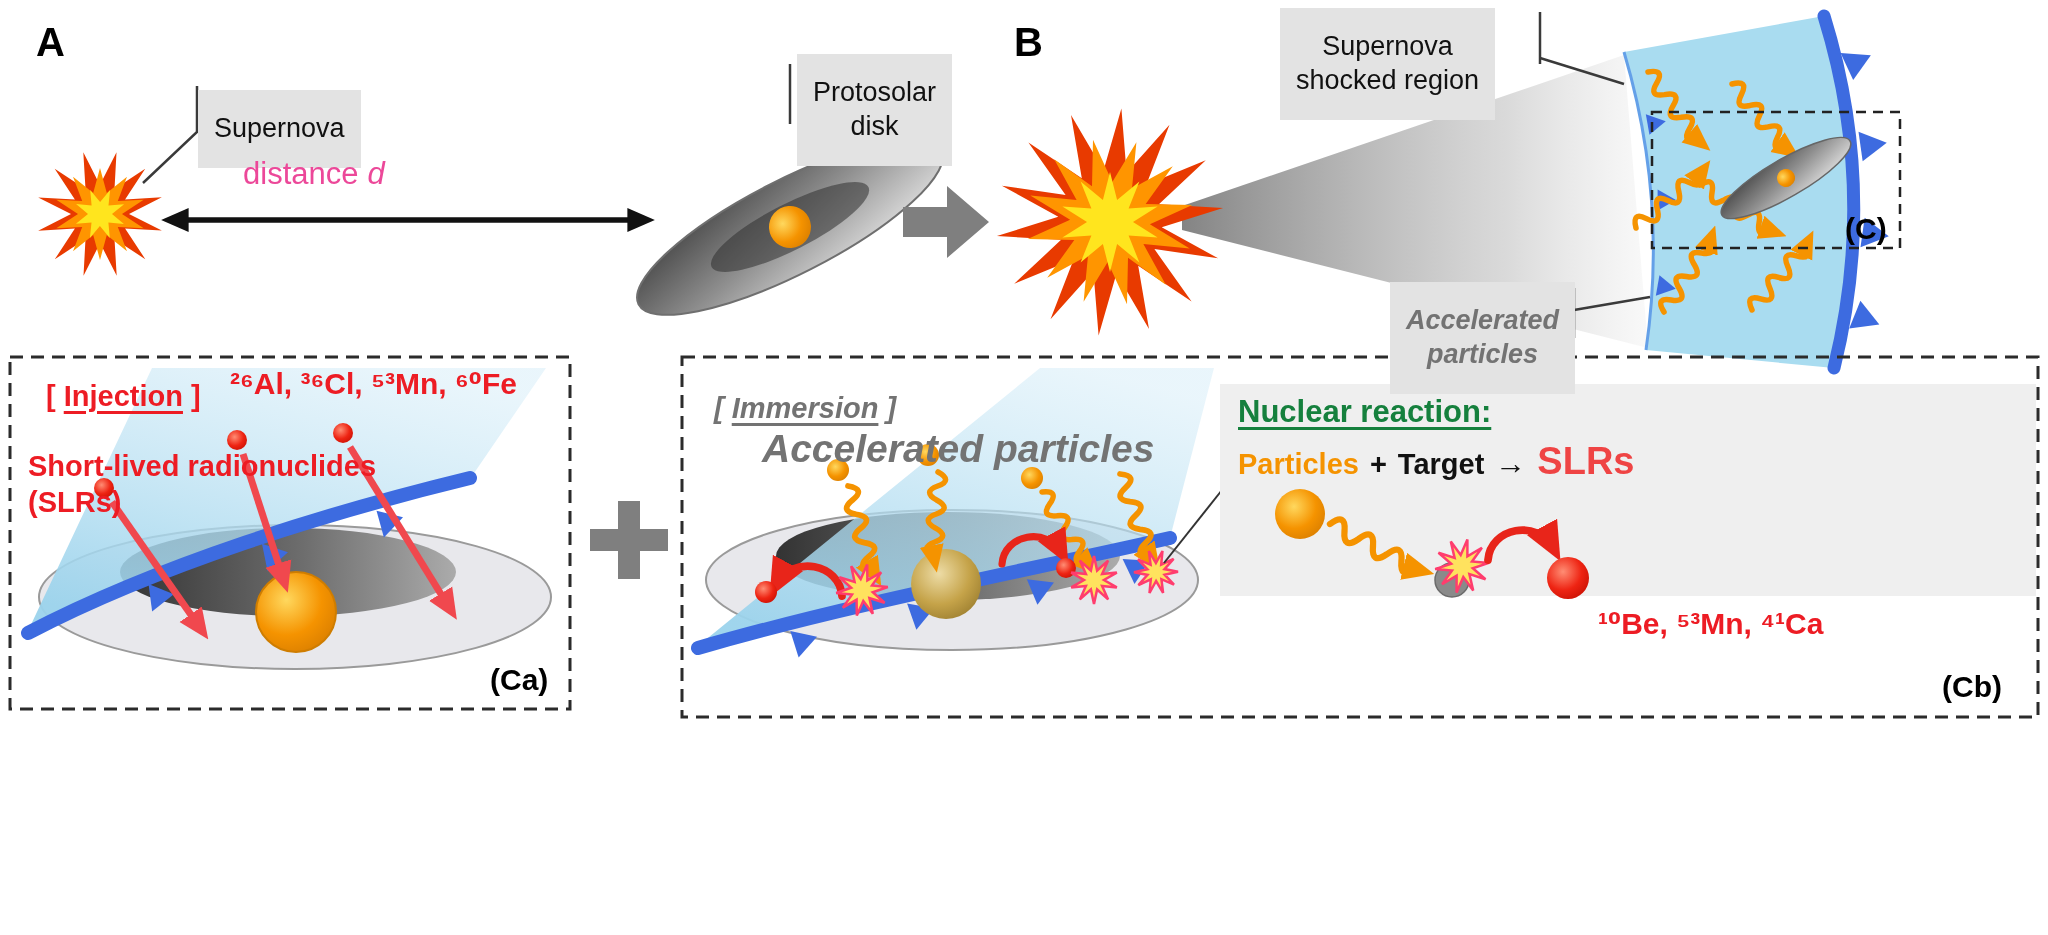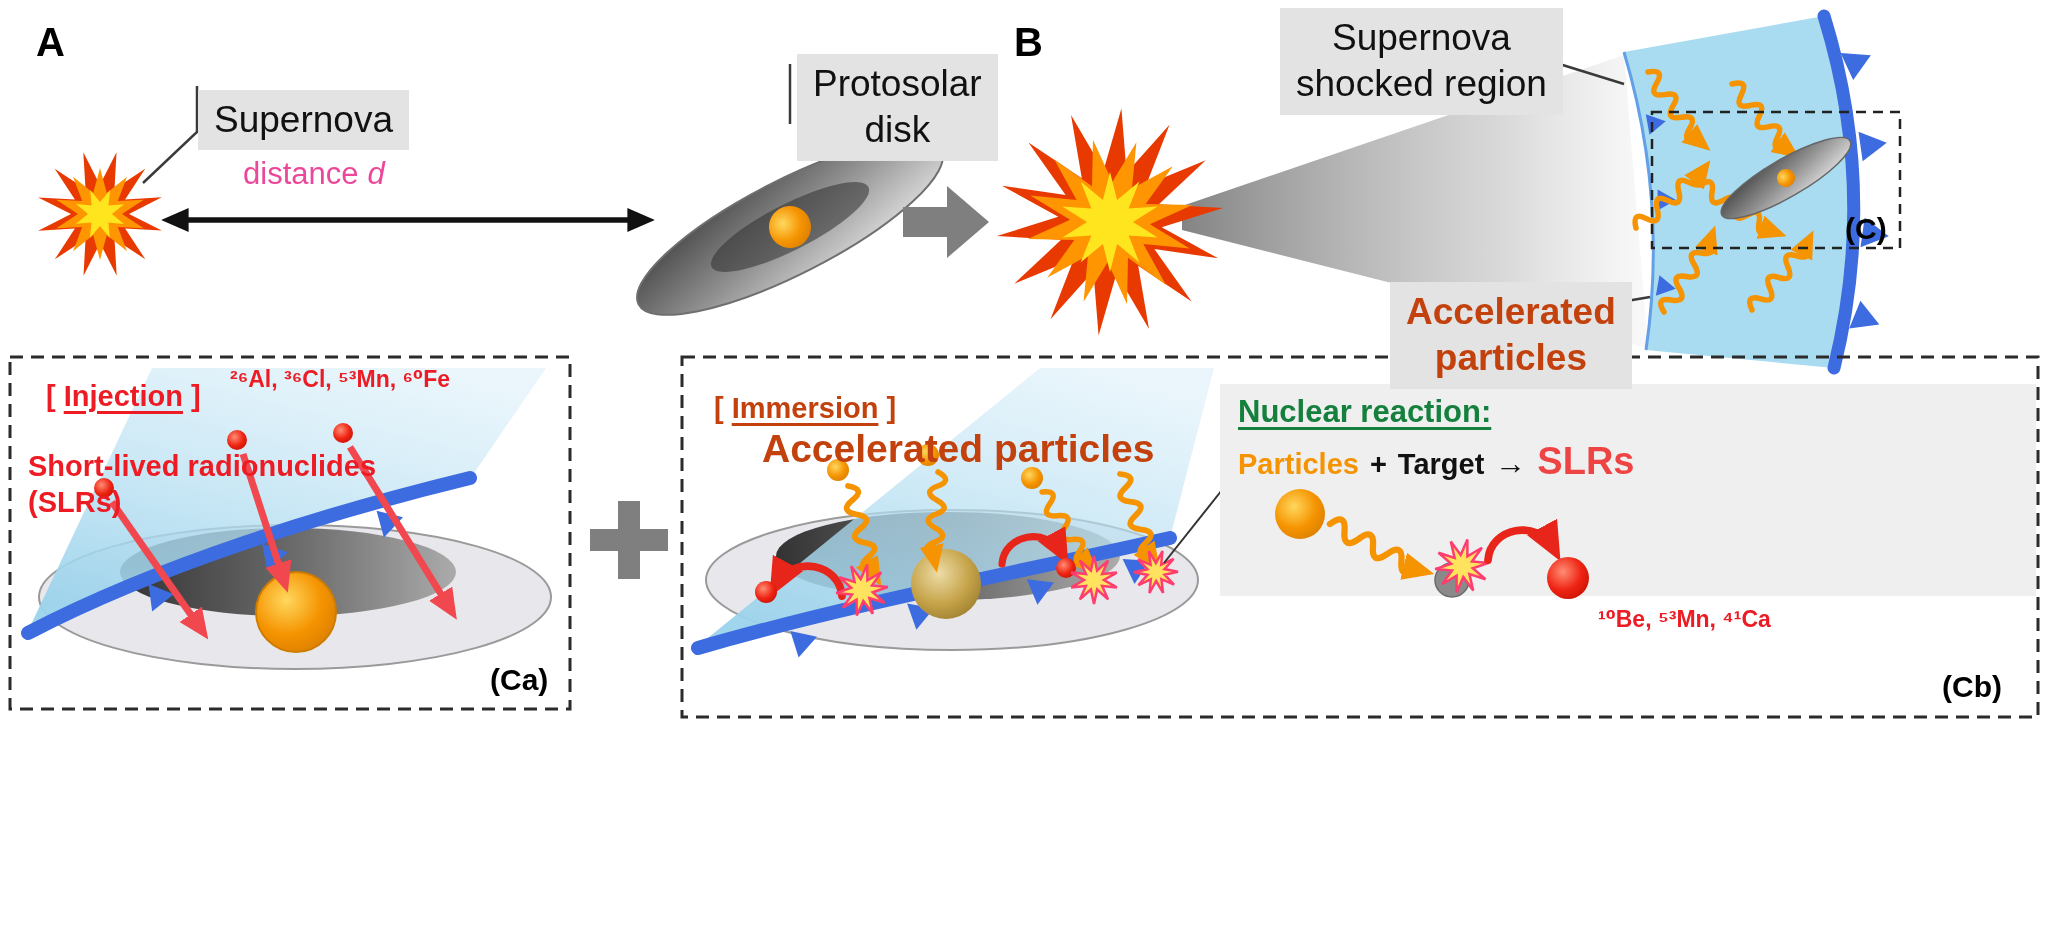--- a/index.html
+++ b/index.html
@@ -5,31 +5,31 @@
   * { margin:0; padding:0; box-sizing:border-box; }
   html,body { background:#ffffff; }
   body {
     width:2048px; height:935px; position:relative; overflow:hidden;
     font-family:"Liberation Sans","DejaVu Sans",sans-serif; color:#111;
   }
   #fig { position:relative; width:2048px; height:935px; background:#fff; }
   svg.layer { position:absolute; left:0; top:0; }
   .abs { position:absolute; white-space:nowrap; }
   .callout {
-    background:#e3e3e3; color:#111; font-size:37px; line-height:1.25;
-    padding:7px 16px; text-align:center;
+    background:#e3e3e3; color:#111; font-size:27px; line-height:1.25;
+    padding:22px 16px; text-align:center;
   }
   .panel-letter { font-size:40px; font-weight:bold; color:#000; }
   .ref { font-size:30px; font-weight:bold; color:#000; }
   .red { color:#ed1c24; }
-  .orange { color:#c2410c; }
+  .orange { color:#737373;font-style:italic; }
   .bold { font-weight:bold; }
   .underline { text-decoration:underline; text-decoration-thickness:3px; text-underline-offset:5px; }
   .title-line { font-size:29px; font-weight:bold;margin-top:8px; }
-  .iso-line { font-size:23px; font-weight:bold; }
+  .iso-line { font-size:30px; font-weight:bold; }
   .distance { font-size:31px; font-weight:normal; color:#ec4899; }
   .distance .dsym { font-style:italic; margin-left:9px; }
   .twoline div { text-align:center; }
   .reaction { display:flex; align-items:baseline; gap:11px; font-weight:bold; }
   .p-particles { font-size:29px; color:#f59300; }
   .p-plus, .p-target { font-size:29px; color:#111; }
   .p-arrow { font-size:31px; color:#111; font-weight:normal; }
   .p-slrs { font-size:38px; color:#ef4444; }
 </style>
 </head>

